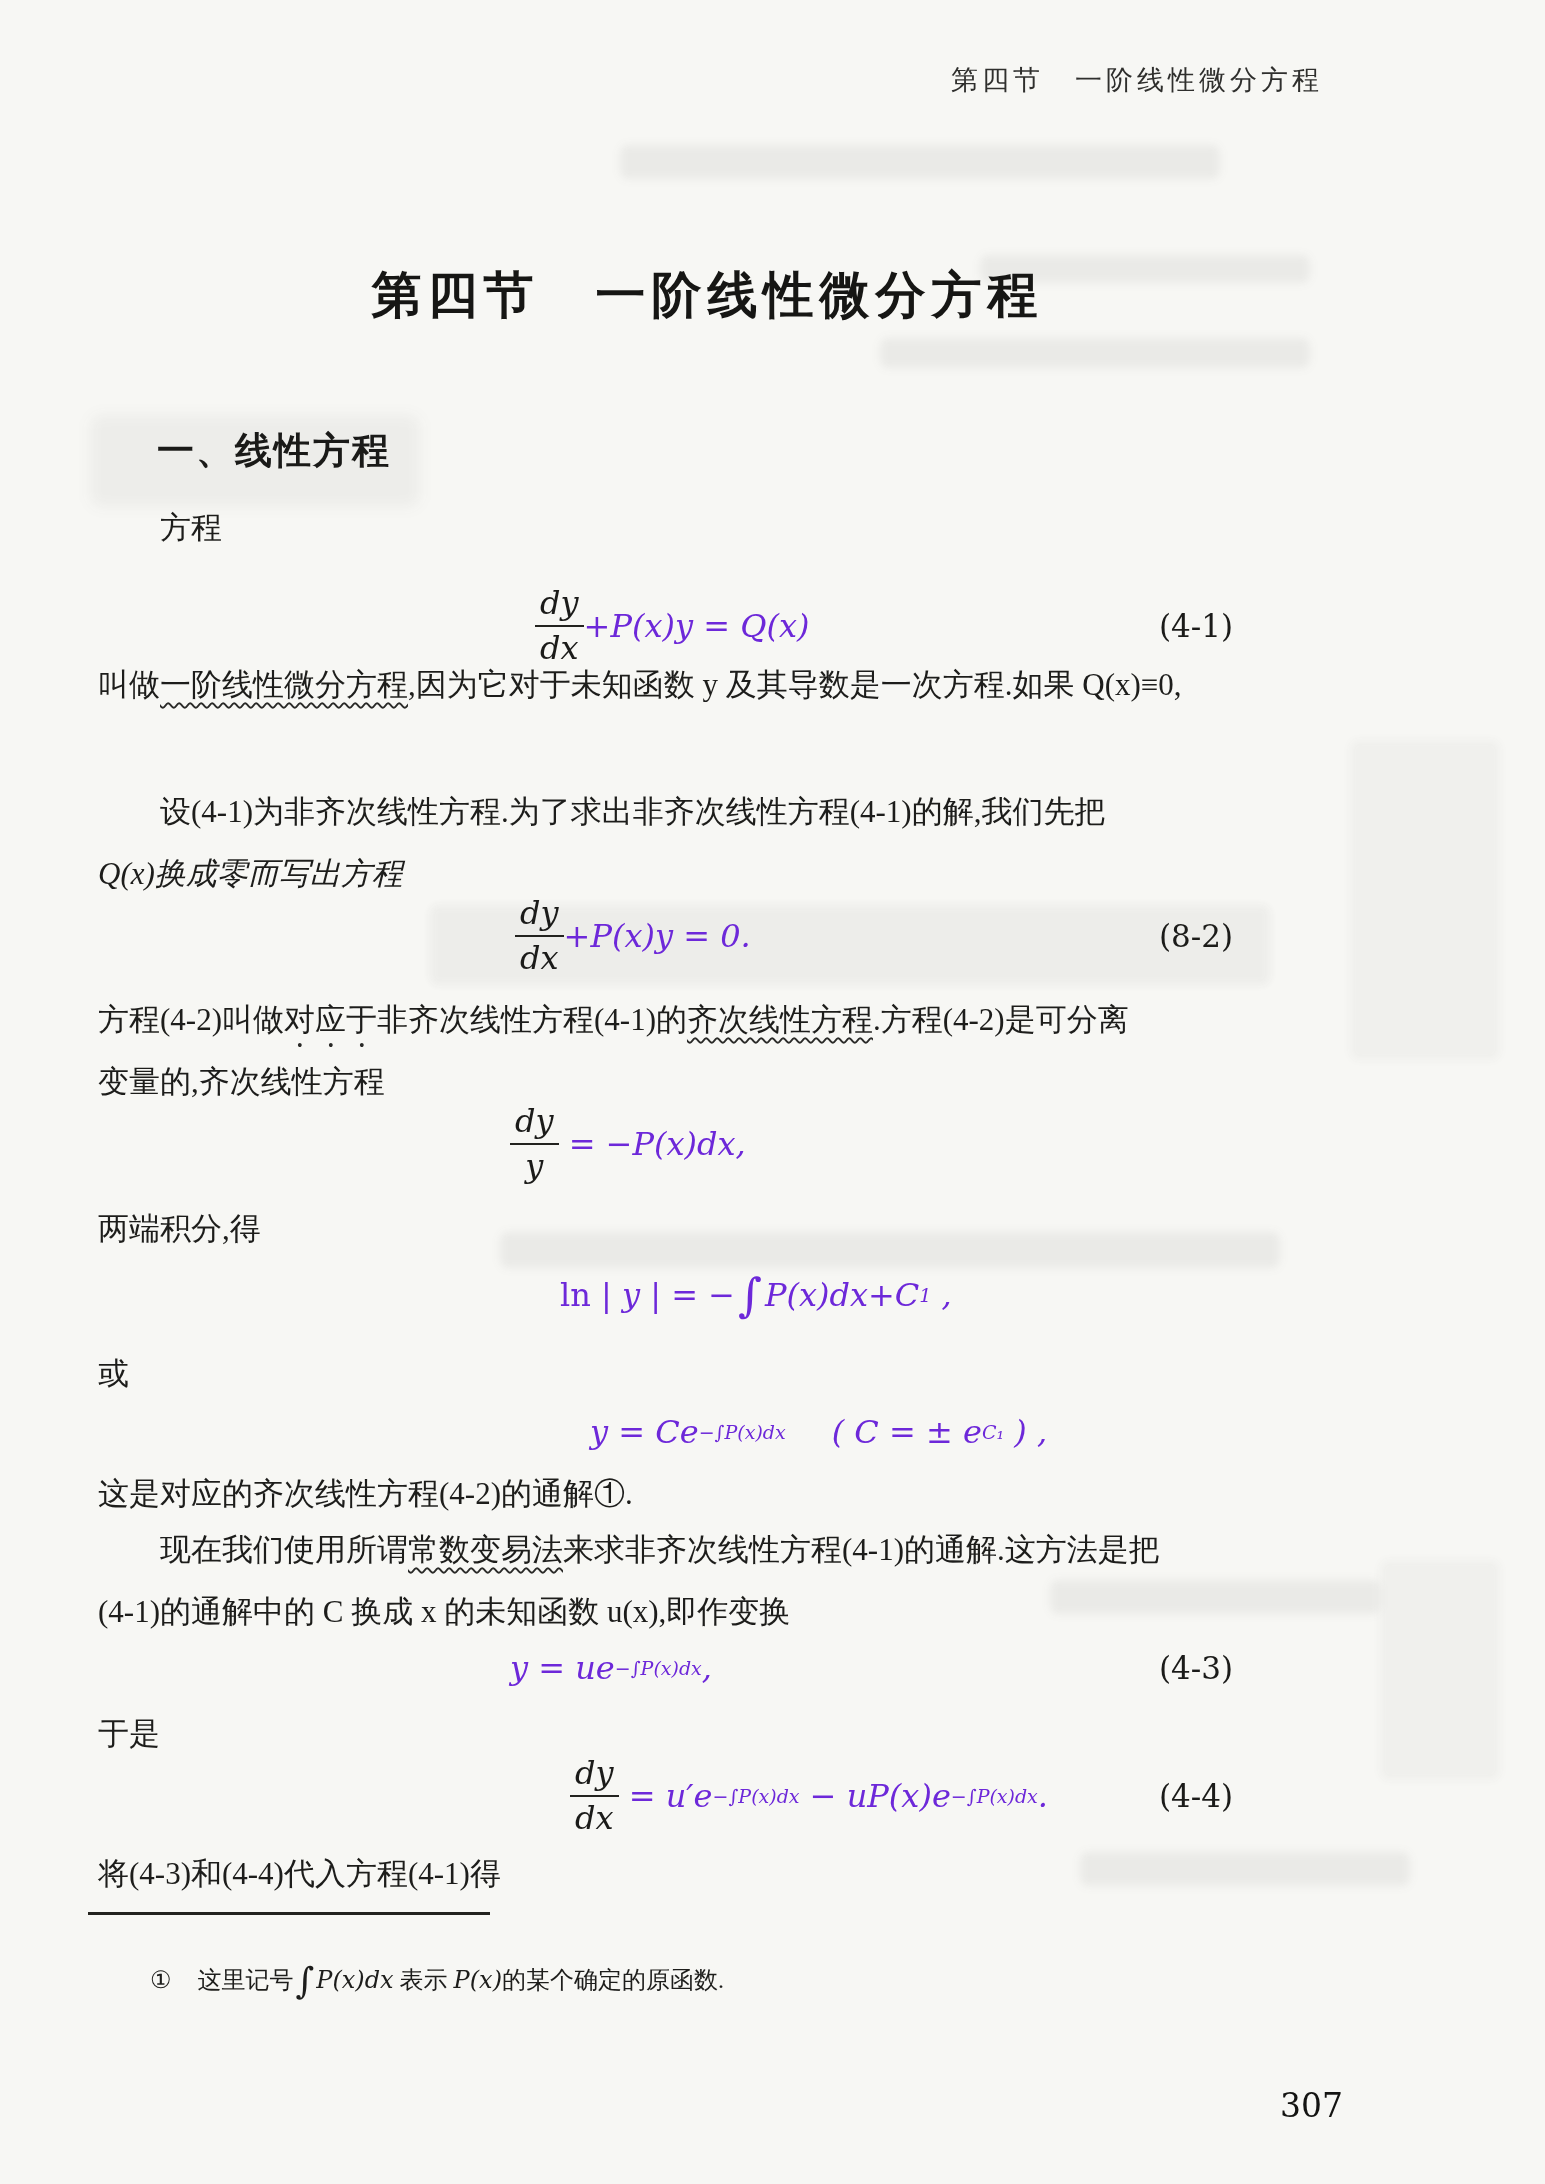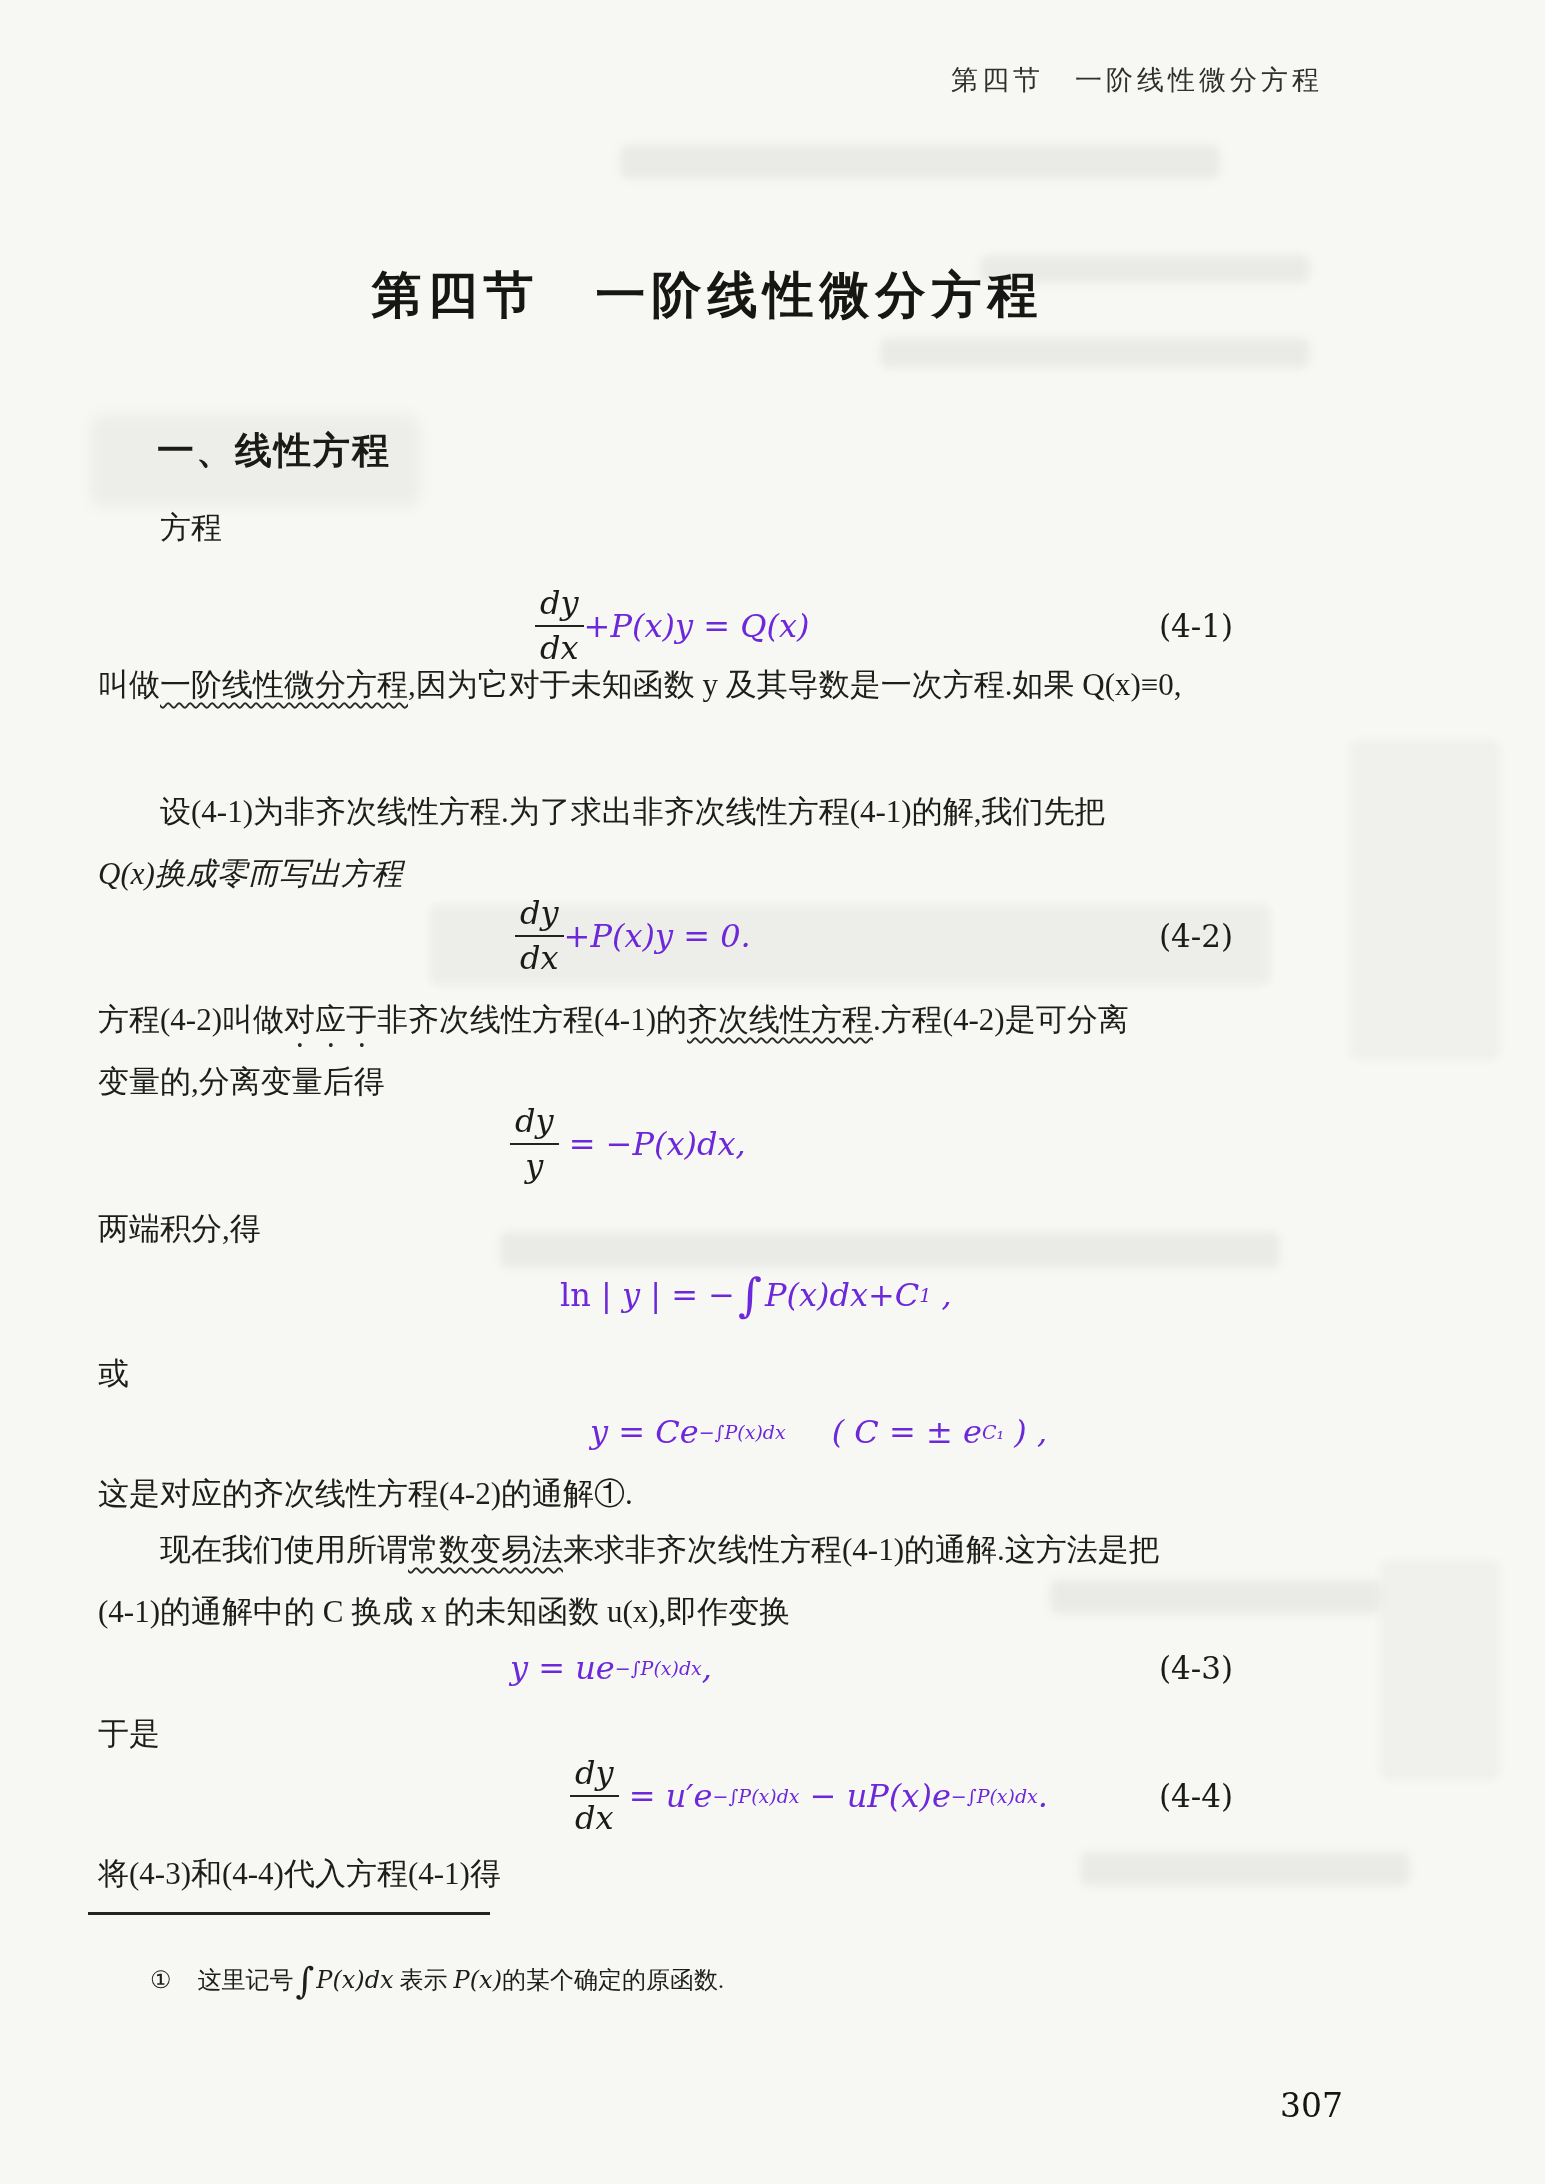--- a/index.html
+++ b/index.html
@@ -150,28 +150,28 @@
   </div>
 
   <div class="eqrow" style="top:880px;height:112px;">
     <span class="eqcontent" style="margin-left:430px;">
       <span class="frac">
         <span class="num">dy</span>
         <span class="den">dx</span>
       </span>
       <span class="math">+P(x)y = 0.</span>
     </span>
-    <span class="eqlabel">(4-2)</span>
+    <span class="eqlabel">(8-2)</span>
   </div>
 
   <div class="line" style="top:998px;">
     <span>方程(4-2)叫做</span><span class="dots">对应于</span><span>非齐次线性方程(4-1)的</span><span class="wavy">齐次线性方程</span><span>.方程(4-2)是可分离</span>
   </div>
   <div class="line" style="top:1060px;">
-    <span>变量的,分离变量后得</span>
+    <span>变量的,齐次线性方程</span>
   </div>
 
   <div class="eqrow" style="top:1088px;height:112px;">
     <span class="eqcontent" style="margin-left:425px;">
       <span class="frac">
         <span class="num">dy</span>
         <span class="den">y</span>
       </span>
       <span class="math"> = −P(x)dx,</span>
     </span>

